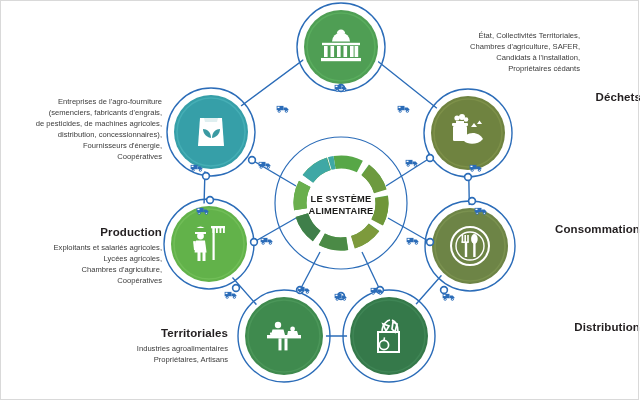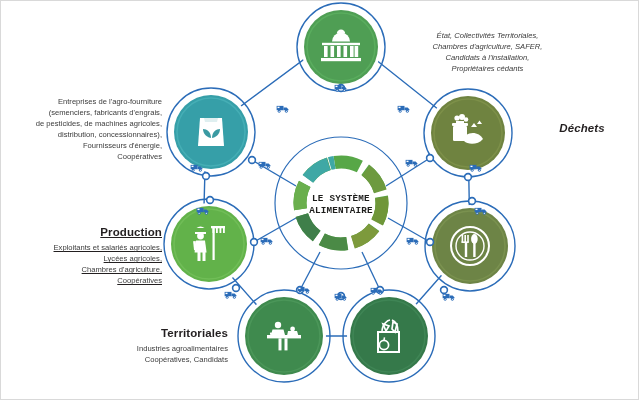--- a/index.html
+++ b/index.html
@@ -46,32 +46,31 @@
     white-space: pre-line;
   }
   .label-desc {
     font-size: 7.6px;
     line-height: 1.45;
     color: #3b3b3b;
     margin: 0;
     white-space: pre-line;
   }
   .align-right { text-align: right; }
-  .align-left { text-align: center; font-style: italic; }
+  .align-left { text-align: right; }
   .center-text {
     position: absolute;
     width: 120px;
     text-align: center;
     font-size: 9.3px;
     font-weight: bold;
     line-height: 1.3;
     letter-spacing: 0.2px;
     color: #1d1d1b;
     white-space: pre-line;
-    font-family: Liberation Mono, monospace;
   }
 </style>
 </head>
 <body>
 
 <div id="stage">
 
   <svg class="diagram" viewBox="0 0 640 401">
     <defs>
 
@@ -288,46 +287,48 @@
 
   <div class="label-block align-right" style="left:10px; top:96px; width:152px;">
     <p class="label-desc">Entreprises de l'agro-fourniture
 (semenciers, fabricants d'engrais,
 de pesticides, de machines agricoles,
 distribution, concessionnaires),
 Fournisseurs d'énergie,
 Coopératives</p>
   </div>
 
-  <div class="label-block align-right" style="left:8px; top:225px; width:154px;text-decoration:underline;">
+  <div class="label-block align-right" style="left:8px; top:225px; width:154px;">
     <p class="label-title">Production</p>
     <p class="label-desc">Exploitants et salariés agricoles,
 Lycées agricoles,
 Chambres d'agriculture,
 Coopératives</p>
   </div>
 
 
   <div class="label-block align-left" style="left:395px; top:30px; width:185px;">
     <p class="label-desc">État, Collectivités Territoriales,
 Chambres d'agriculture, SAFER,
 Candidats à l'installation,
 Propriétaires cédants</p>
   </div>
 
-  <div class="label-block align-left" style="left:523px; top:121px; width:118px;">
+  <div class="label-block align-left" style="left:523px; top:90px; width:118px;">
     <p class="label-title">Déchets</p>
   </div>
 
   <div class="label-block align-left" style="left:538px; top:222px; width:102px;">
+    <p class="label-title">Consommation</p>
   </div>
 
   <div class="label-block align-right" style="left:85px; top:326px; width:143px;">
     <p class="label-title">Territoriales</p>
     <p class="label-desc">Industries agroalimentaires
-Coopératives, Candidats</p>
+Propriétaires, Artisans</p>
   </div>
 
   <div class="label-block align-left" style="left:470px; top:320px; width:170px;">
+    <p class="label-title">Distribution</p>
   </div>
 
   <div class="border-frame"></div>
 </div>
 
 </body></html>

